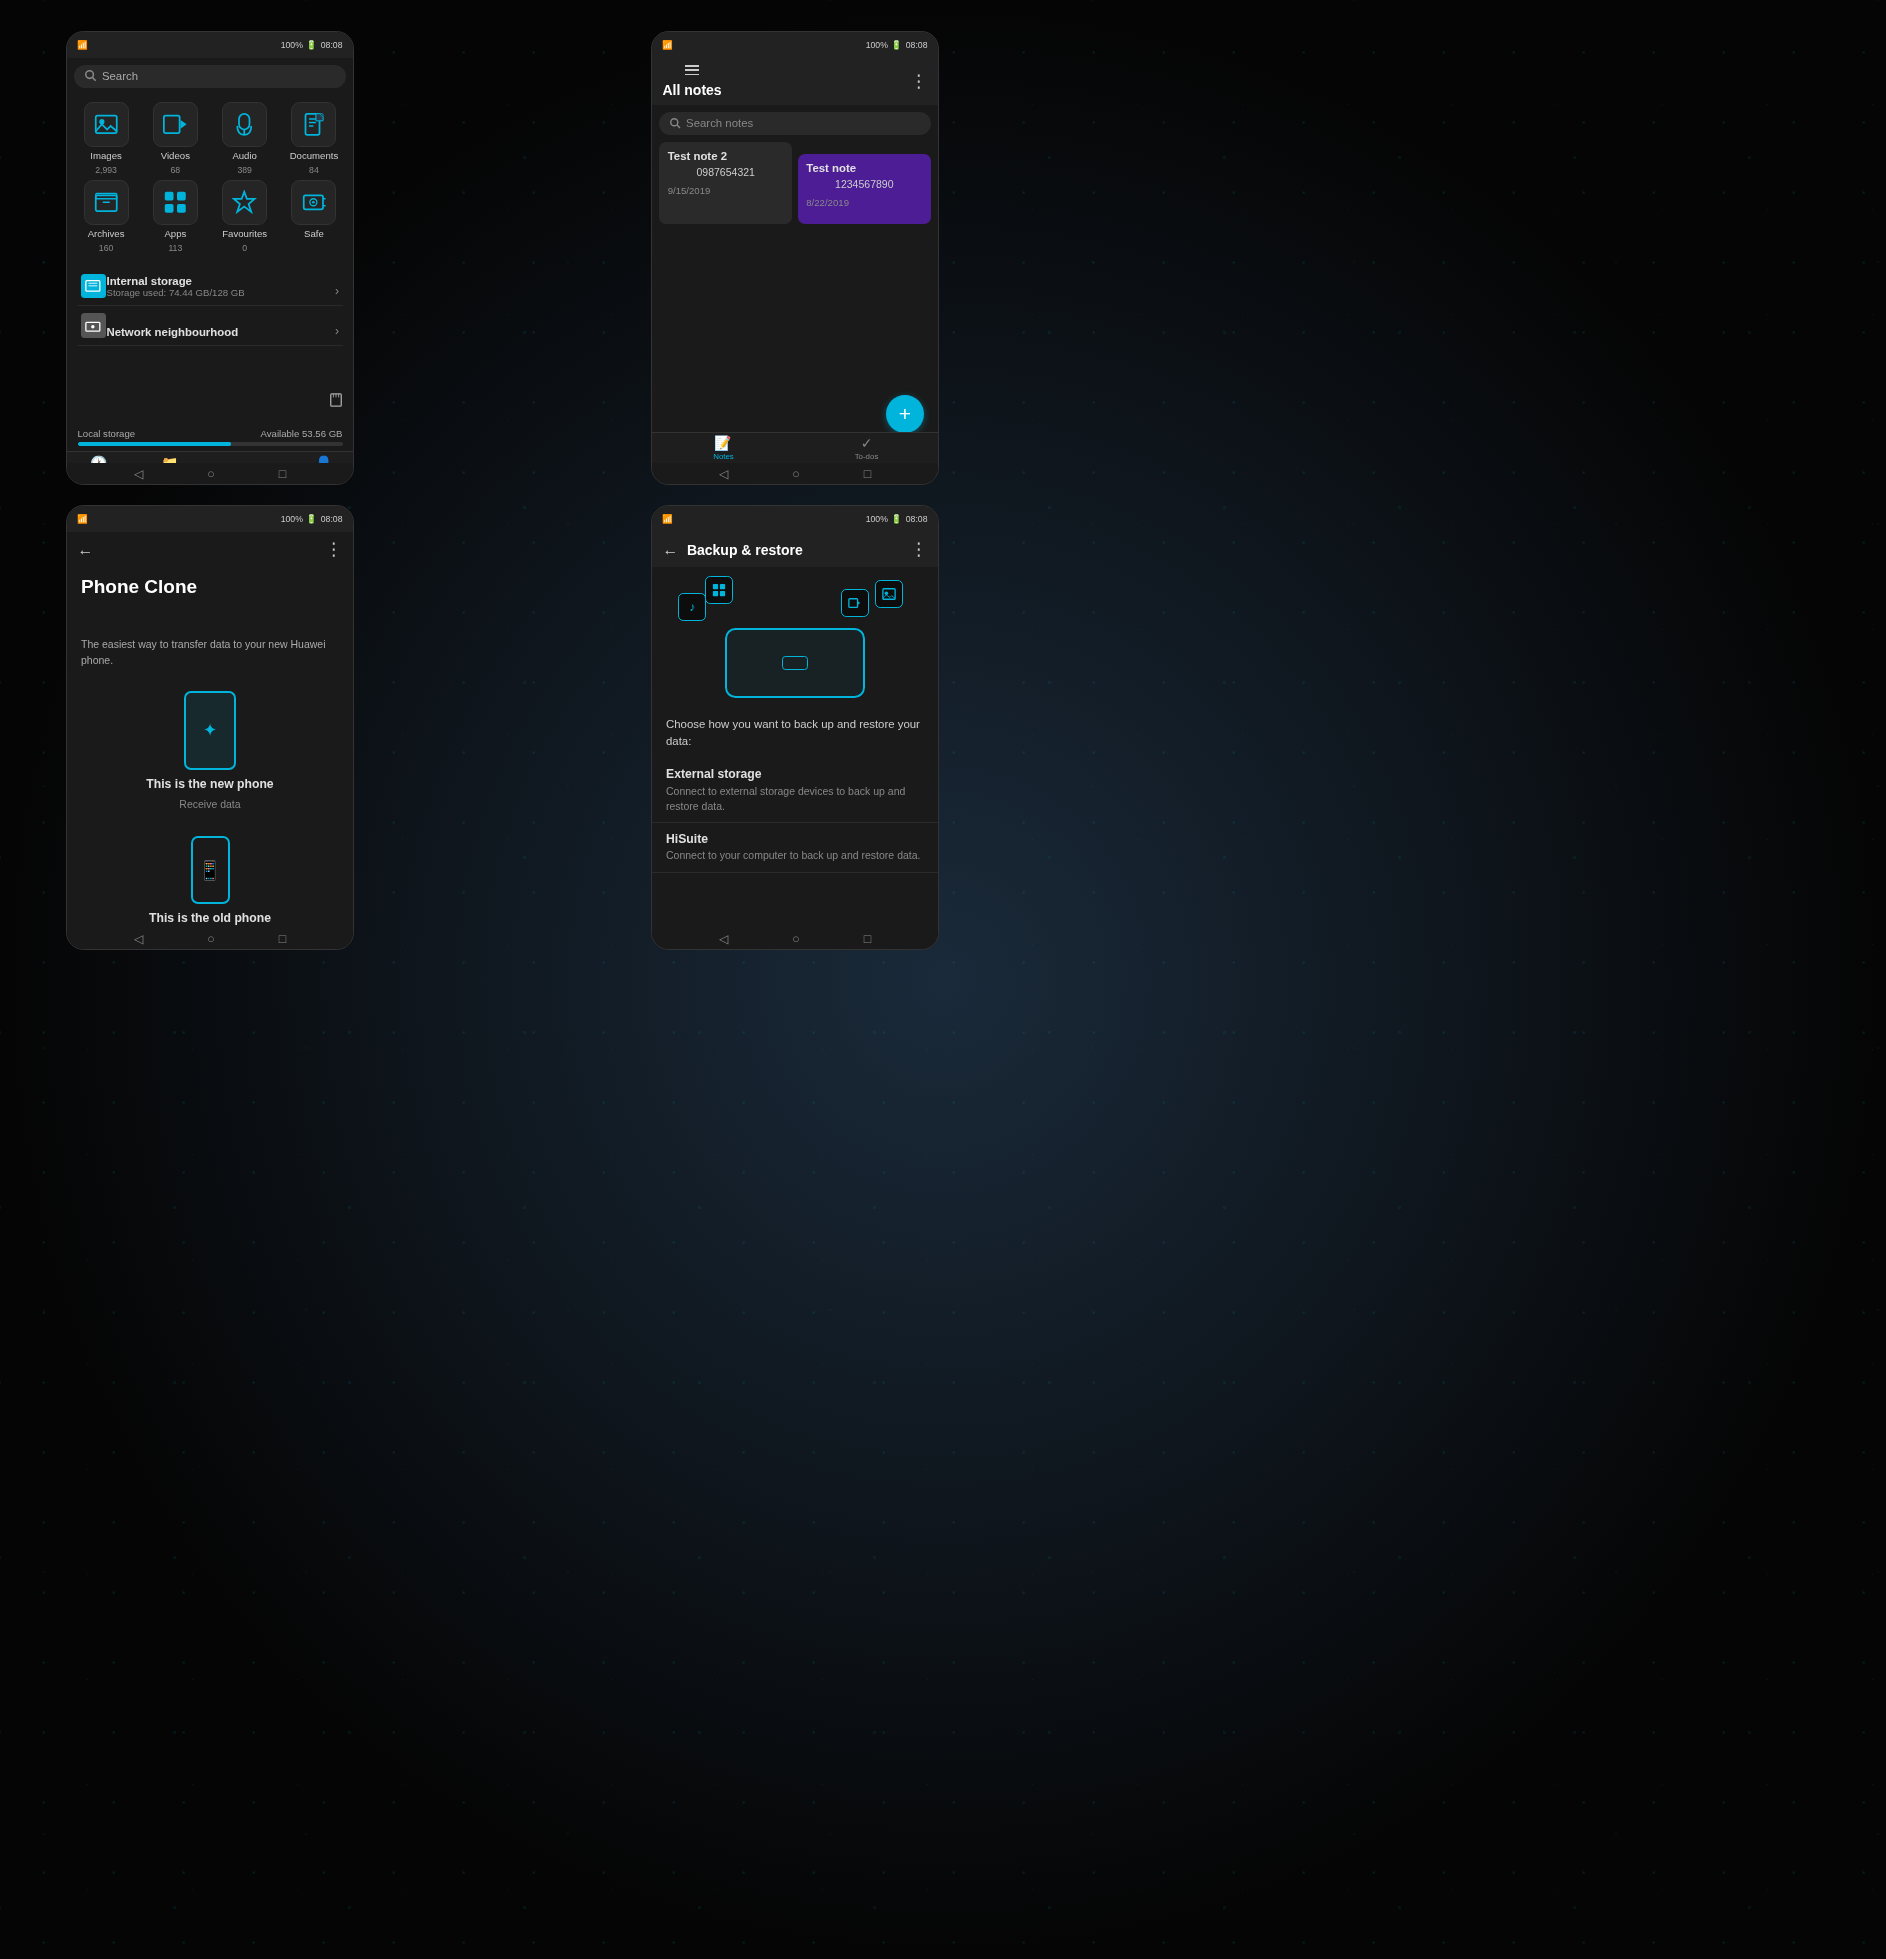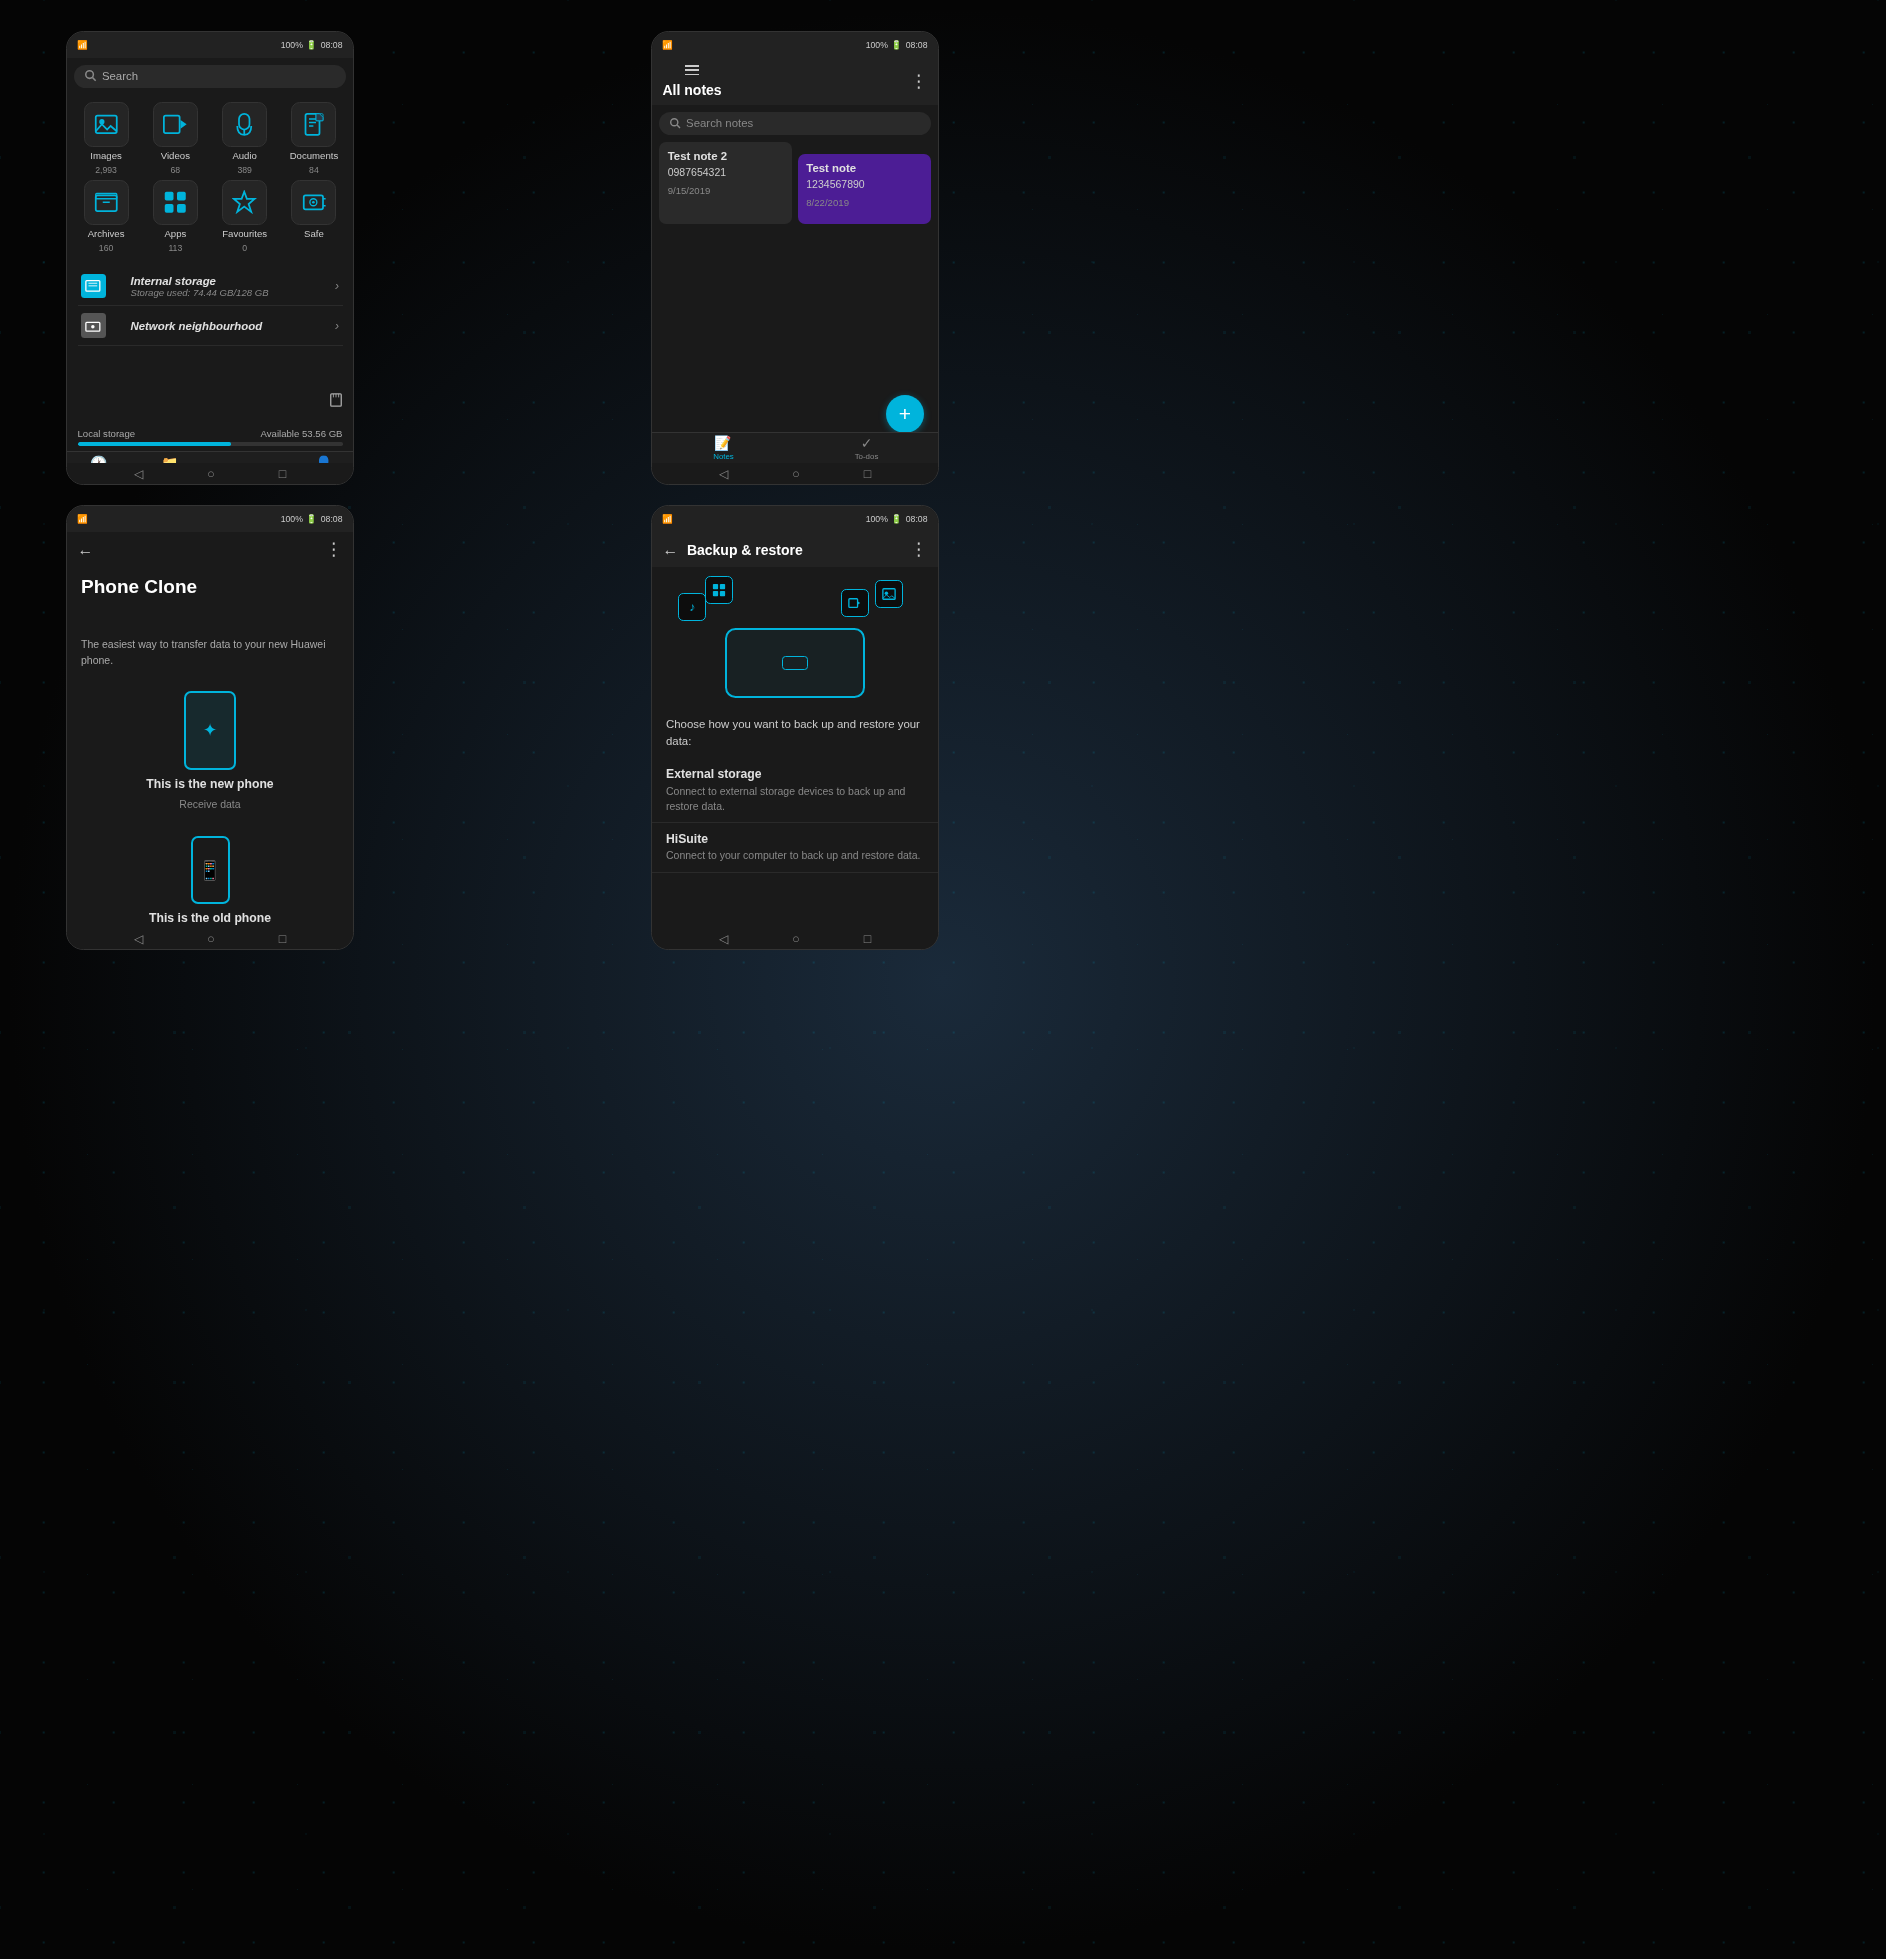--- a/index.html
+++ b/index.html
@@ -112,25 +112,24 @@
     }
     .fm-item-count {
       font-size: 8.7px; color: #888; text-align: center;
     }
 
     .fm-storage-section {
       padding: 7px 10.5px;
     }
     .fm-storage-item {
       display: flex;
-      align-items: center;
-      gap: 25px;
+      align-items: flex-end;
+      gap: 1px;
       padding: 7px 3.5px;
       border-bottom: 0.9px solid #2a2a2a;
-      font-style: italic;
     }
     .fm-storage-icon {
       width: 24.5px; height: 24.5px;
       background: #00b4dc;
       border-radius: 3.5px;
       display: flex; align-items: center; justify-content: center;
     }
     .fm-storage-text { flex: 1; }
     .fm-storage-title { font-size: 11.4px; color: #e0e0e0; font-weight: bold; }
     .fm-storage-sub { font-size: 9.6px; color: #888; }
@@ -224,21 +223,21 @@
       padding: 0 7px;
     }
     .note-card {
       background: #2a2a2a;
       border-radius: 7px;
       padding: 8.7px;
       min-height: 70px;
     }
     .note-card.dark { background: #4c1d95; margin-top: 12px; }
     .note-title { font-size: 11.4px; color: #e0e0e0; font-weight: bold; margin-bottom: 3.5px; }
-    .note-number { font-size: 10.5px; color: #ccc; margin-bottom: 7px; }
+    .note-number { font-size: 10.5px; color: #ccc; margin-bottom: 7px; text-align: center; }
     .note-date { font-size: 9.6px; color: #888; }
 
     .notes-fab {
       position: absolute;
       right: 14px;
       bottom: 51px;
       width: 38px; height: 38px;
       background: #00b4dc;
       border-radius: 50%;
       display: flex; align-items: center; justify-content: center;

